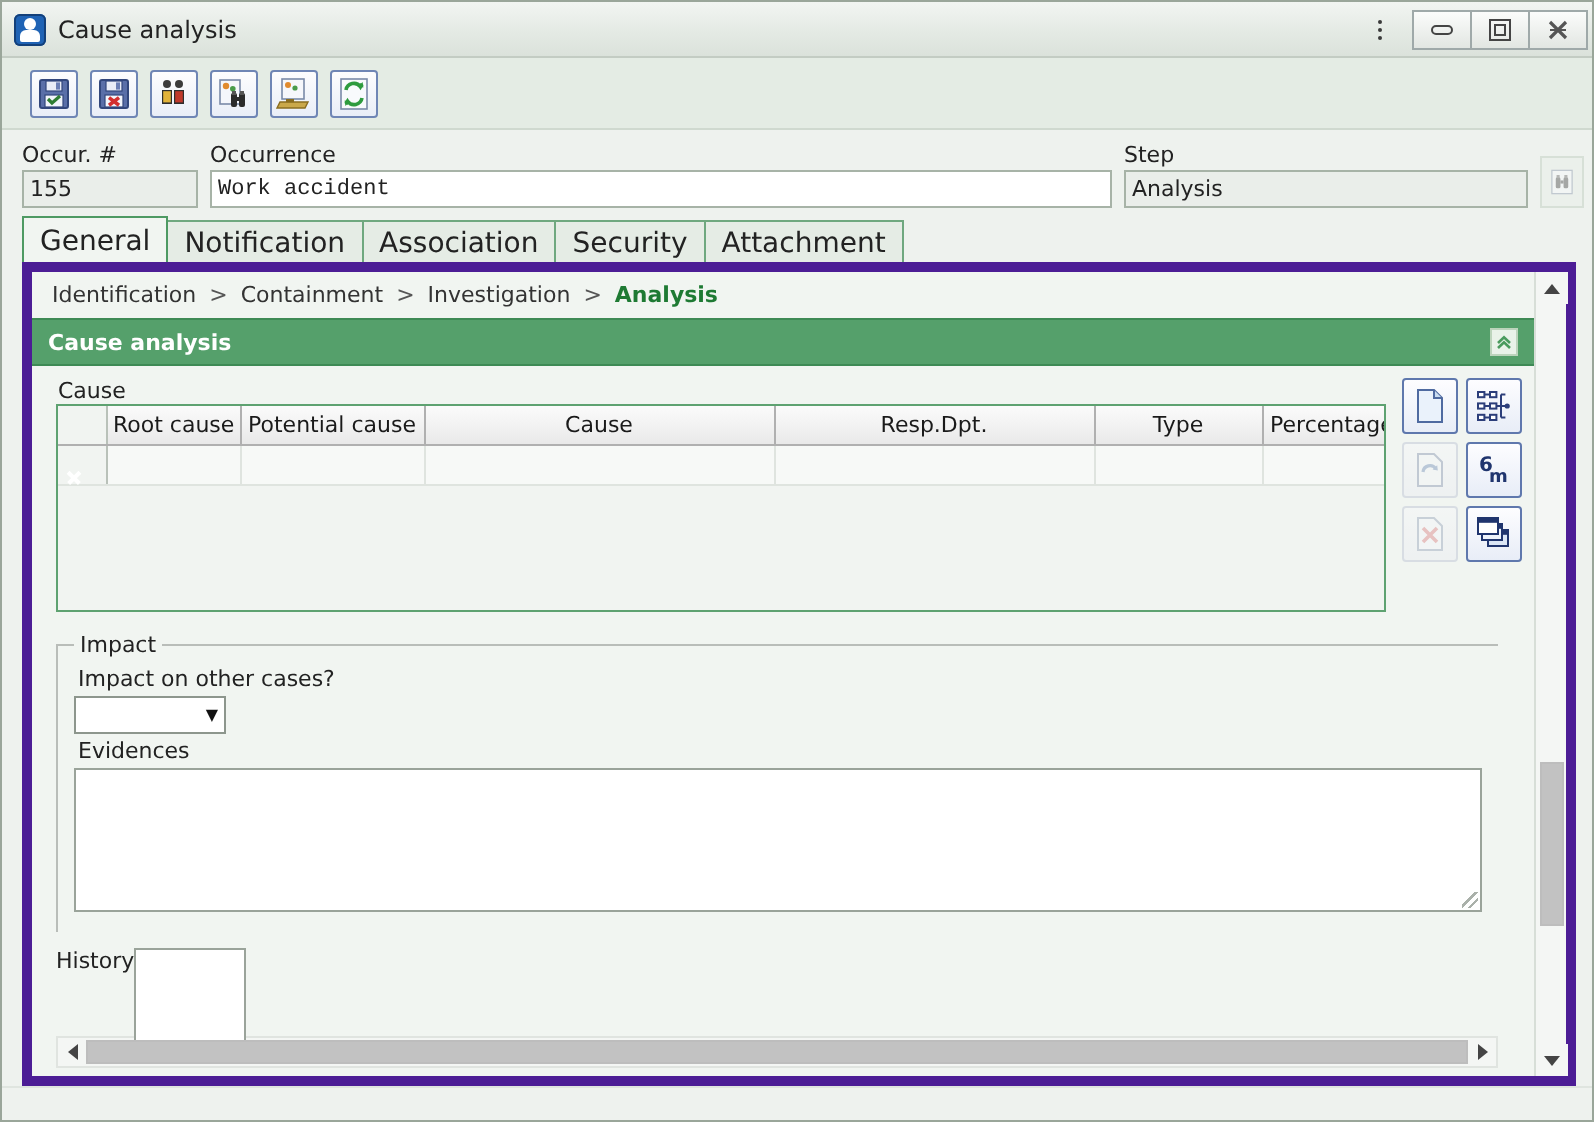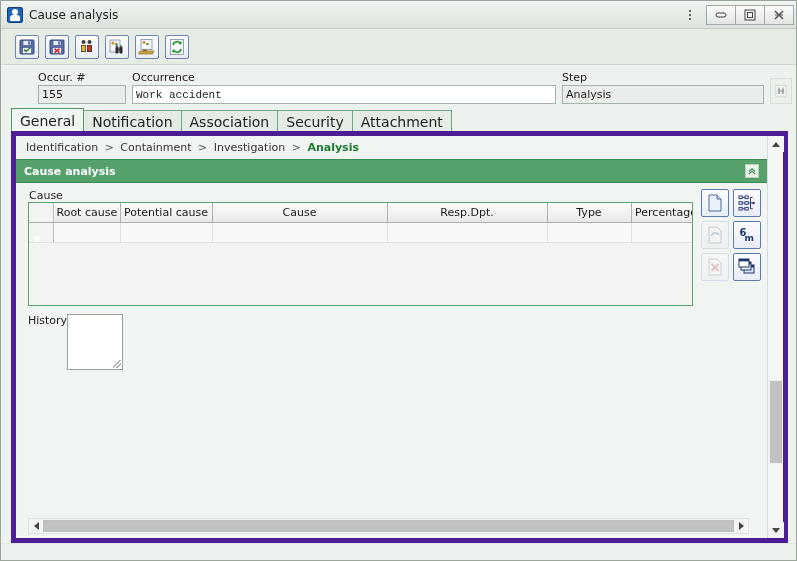--- a/index.html
+++ b/index.html
@@ -91,21 +91,20 @@
     background: #eef2ee;
     padding: 6px 0 0 0;
     display: flex; flex-direction: column;
     overflow: hidden;
   }
   .fieldrow {
     display: flex; align-items: flex-end;
     padding: 0 4px 0 10px;
     gap: 6px;
     flex: 0 0 auto;
-    margin-left: 27px;
   }
   .field { display: flex; flex-direction: column; }
   .field label { font-size: 11px; color: #222; margin-bottom: 1px; }
   .field input {
     font-family: "DejaVu Sans","Liberation Sans",sans-serif;
     font-size: 11px; color:#222;
     height: 19px; box-sizing: border-box;
     border: 1px solid #a7b3a7;
     padding: 1px 3px;
     background: #ffffff;
@@ -608,20 +607,34 @@
                   <rect x="7" y="8" width="10" height="2.4" fill="#20356e"></rect>
                   <rect x="4" y="5" width="10" height="8" fill="#eef3fb" stroke="#20356e"></rect>
                   <rect x="4" y="5" width="10" height="2.4" fill="#20356e"></rect>
                   <rect x="2" y="2" width="10" height="8" fill="#ffffff" stroke="#20356e"></rect>
                   <rect x="2" y="2" width="10" height="2.4" fill="#20356e"></rect>
                 </svg>
               </div>
             </div>
           </div>
 
+          <div class="impact-wrap">
+            <fieldset class="impact">
+              <legend>Impact</legend>
+              <div class="sub-label">Impact on other cases?</div>
+              <div class="select-box">
+                <span style="flex:1 1 auto;"></span>
+                <span class="caret">▼</span>
+              </div>
+              <div class="sub-label">Evidences</div>
+              <div class="ta">
+                <span class="grip"></span>
+              </div>
+            </fieldset>
+          </div>
 
           <div class="history-wrap">
             <div class="sub-label" style="margin-left:0">History</div>
             <div class="ta">
               <span class="grip"></span>
             </div>
           </div>
 
           <div class="hscroll">
             <div class="hs-arrow">

